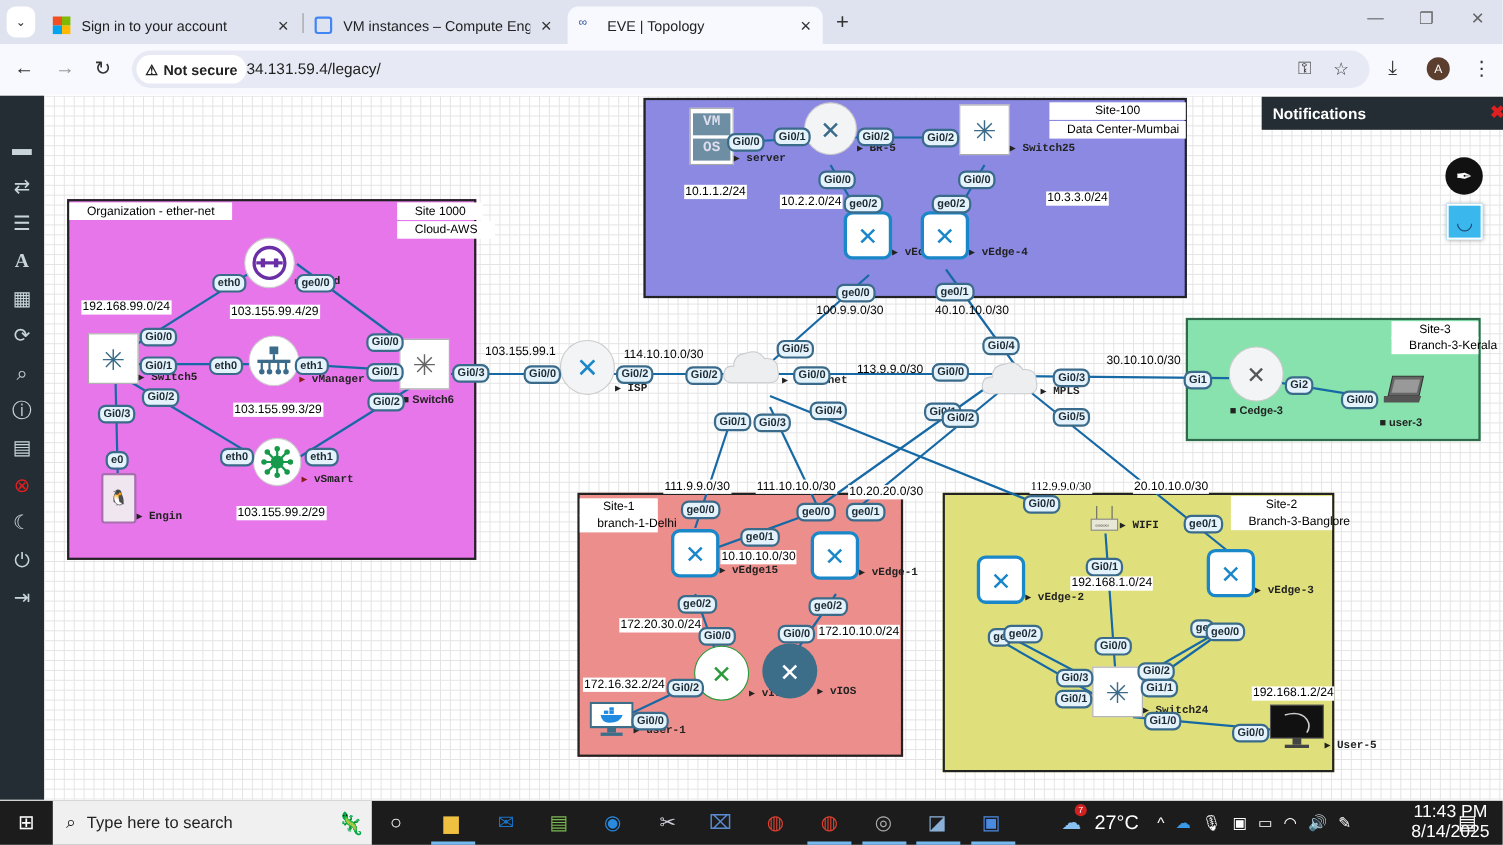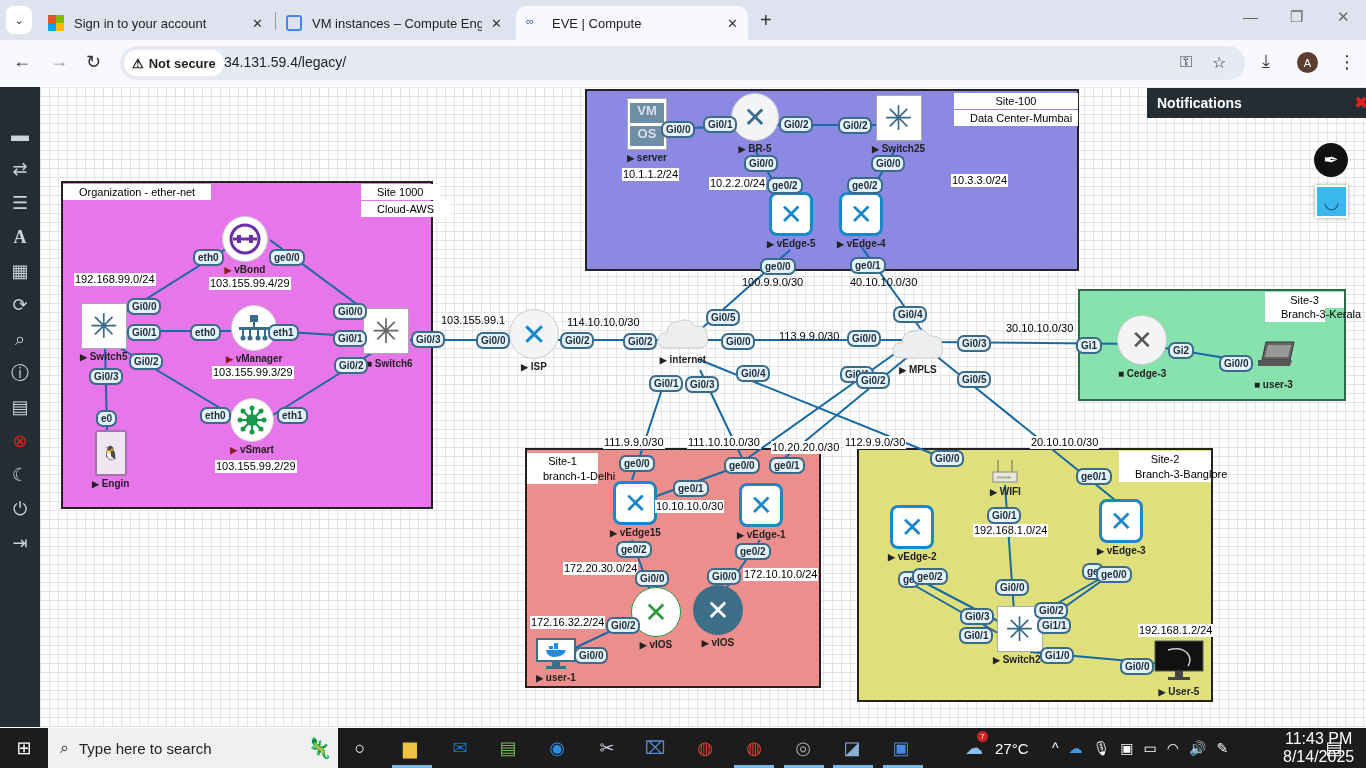--- a/index.html
+++ b/index.html
@@ -28,21 +28,21 @@
   
   .canvas { position:absolute; left: 40px; top: 87px; width: 1326px; height: 640px;
     background-color: #fff;
     background-image: linear-gradient(#e4e4e4 1px, transparent 1px), linear-gradient(90deg, #e4e4e4 1px, transparent 1px);
     background-size: 9px 9px; }
   .lines { position:absolute; left:0; top:0; width:1366px; height:768px; pointer-events:none; }
   .site { position:absolute; border: 2px solid #222; }
   .label-box { position:absolute; background:#fff; font-size: 11px; color:#000; text-align:center; line-height: 16px; padding: 0 16px; white-space: nowrap; }
   .ip { position:absolute; background:#fff; font-size: 11px; color:#000; line-height: 13px; padding: 0 1px; white-space: nowrap; }
   .port { position:absolute; background:#e4f2fb; border: 2px solid #3a6b8a; border-radius: 7px; font-size: 10px; color:#1d2b35; line-height: 13px; padding: 0 3px; white-space: nowrap; font-weight:bold; }
-  .node { position:absolute; display:flex; flex-direction:column; align-items:center; }
+  .node { position:absolute; display:flex; align-items:flex-end;font-family:Liberation Mono, monospace; }
   .nlabel { font-size: 10px; color:#222; font-weight: bold; white-space: nowrap; margin-top: 2px; }
   .nlabel .tri { font-size: 9px; color:#222; }
   .router-circle { border-radius:50%; background:#f2f4f5; border:1px solid #ccc; display:flex; align-items:center; justify-content:center; }
   .sq-icon { background:#fff; border: 3px solid #1a87c9; border-radius: 8px; display:flex; align-items:center; justify-content:center; }
   .sw-icon { background:#fff; border: 1px solid #aaa; display:flex; align-items:center; justify-content:center; }
   .cloud { display:flex; align-items:center; justify-content:center; }
   
   .notif { position:absolute; left: 1147px; top: 88px; width: 227px; height: 30px; background: #232d33; color:#fff; font-weight:bold; font-size: 14px; line-height: 30px; padding-left: 10px; }
   .notif-x { position:absolute; right: 6px; top: 0; color:#e02020; font-size: 16px; }
   
@@ -63,21 +63,21 @@
     <span class="tclose">✕</span>
   </div>
   <div class="tab-sep"></div>
   <div class="tab" style="left:276px;width:236px;">
     <span class="ticon" style="border:2px solid #4285f4;border-radius:3px;"></span>
     <span style="max-width:170px;overflow:hidden;white-space:nowrap;">VM instances – Compute Engin</span>
     <span class="tclose">✕</span>
   </div>
   <div class="tab active" style="left:516px;width:232px;">
     <span class="ticon" style="color:#3b5ba0;font-size:11px;">∞</span>
-    <span>EVE | Compute</span>
+    <span>EVE | Topology</span>
     <span class="tclose">✕</span>
   </div>
   <div class="newtab">+</div>
   <div class="winctl" style="left:1243px;">—</div>
   <div class="winctl" style="left:1290px;">❐</div>
   <div class="winctl" style="left:1337px;">✕</div>
 </div>
 <div class="addrbar">
   <div class="navbtn" style="left:13px;">←</div>
   <div class="navbtn" style="left:50px;color:#999;">→</div>
@@ -158,21 +158,21 @@
     <line x1="895" y1="150" x2="860" y2="210"></line>
   </g>
 </svg>
 
 <div class="label-box" style="left:63px;top:184px;text-align:left;">Organization - ether-net</div>
 <div class="label-box" style="left:361px;top:184px;">Site 1000</div>
 <div class="label-box" style="left:361px;top:201px;">Cloud-AWS</div>
 <div class="label-box" style="left:954px;top:93px;width:124px;">Site-100</div>
 <div class="label-box" style="left:954px;top:110px;width:124px;">Data Center-Mumbai</div>
 <div class="label-box" style="left:1265px;top:292px;width:79px;">Site-3</div>
-<div class="label-box" style="left:1265px;top:306px;width:60px;">Branch-3-Kerala</div>
+<div class="label-box" style="left:1265px;top:306px;width:79px;">Branch-3-Kerala</div>
 <div class="label-box" style="left:527px;top:453px;width:71px;">Site-1</div>
 <div class="label-box" style="left:527px;top:468px;width:71px;">branch-1-Delhi</div>
 <div class="label-box" style="left:1119px;top:451px;width:92px;">Site-2</div>
 <div class="label-box" style="left:1119px;top:466px;width:92px;">Branch-3-Banglore</div>
 
 <div class="node" style="left:222px;top:216px;">
   <div class="router-circle" style="width:46px;height:46px;background:#fff;">
     <svg width="34" height="34" viewBox="0 0 34 34">
         <circle cx="17" cy="17" r="14" stroke="#6a2fa6" stroke-width="3" fill="none"></circle>
         <line x1="5" y1="17" x2="29" y2="17" stroke="#6a2fa6" stroke-width="3"></line>
@@ -313,21 +313,21 @@
 <div class="port" style="left:840px;top:366px;">Gi0/1</div>
 <div class="port" style="left:856px;top:372px;">Gi0/2</div>
 <div class="port" style="left:957px;top:371px;">Gi0/5</div>
 
 <div class="ip" style="left:741px;top:276px;background:transparent;">100.9.9.0/30</div>
 <div class="ip" style="left:849px;top:276px;background:transparent;">40.10.10.0/30</div>
 <div class="ip" style="left:1005px;top:322px;background:transparent;">30.10.10.0/30</div>
 <div class="ip" style="left:603px;top:436px;">111.9.9.0/30</div>
 <div class="ip" style="left:687px;top:436px;">111.10.10.0/30</div>
 <div class="ip" style="left:771px;top:441px;">10.20.20.0/30</div>
-<div class="ip" style="left:844px;top:436px;">112.9.9.0/30</div>
+<div class="ip" style="left:936px;top:436px;font-family:Liberation Serif, serif;">112.9.9.0/30</div>
 <div class="ip" style="left:1030px;top:436px;">20.10.10.0/30</div>
 
 <div class="node" style="left:627px;top:98px;">
   <div style="width:40px;height:52px;background:#fff;border:1px solid #aaa;display:flex;flex-direction:column;align-items:center;justify-content:space-around;padding:2px;">
     <div style="width:34px;height:20px;background:#6e8fa3;color:#dde;font-weight:bold;font-size:13px;text-align:center;">VM</div>
     <div style="width:34px;height:20px;background:#6e8fa3;color:#dde;font-weight:bold;font-size:13px;text-align:center;">OS</div>
   </div>
   <div class="nlabel"><span class="tri">▶</span> <span>server</span></div>
 </div>
 <div class="ip" style="left:622px;top:168px;">10.1.1.2/24</div>
@@ -516,21 +516,21 @@
   <div class="tb-under" style="left:734px;"></div>
   <div class="tb-ic" style="left:742px;color:#e04030;">◍</div>
   <div class="tb-under" style="left:784px;"></div>
   <div class="tb-ic" style="left:791px;color:#aaa;">◎</div>
   <div class="tb-under" style="left:833px;"></div>
   <div class="tb-ic" style="left:840px;color:#8ab0d8;">◪</div>
   <div class="tb-under" style="left:883px;"></div>
   <div class="tb-ic" style="left:889px;color:#4a8ae0;">▣</div>
   <div class="tray" style="left:965px;">
     <span style="font-size:18px;color:#8ac0f0;position:relative;">☁<span style="position:absolute;left:12px;top:-6px;background:#d02020;border-radius:50%;font-size:8px;width:11px;height:11px;text-align:center;line-height:11px;color:#fff;">7</span></span>
-    <span style="margin-left:12px;font-size:15px;">27°C</span>
+    <span style="margin-left:12px;font-size:18px;">27°C</span>
   </div>
   <div class="tray" style="left:1052px;gap:10px;font-size:14px;">
     <span>^</span>
     <span style="color:#3a9ae8;">☁</span>
     <span>🎙</span>
     <span>▣</span>
     <span>▭</span>
     <span>◠</span>
     <span>🔊</span>
     <span>✎</span>

